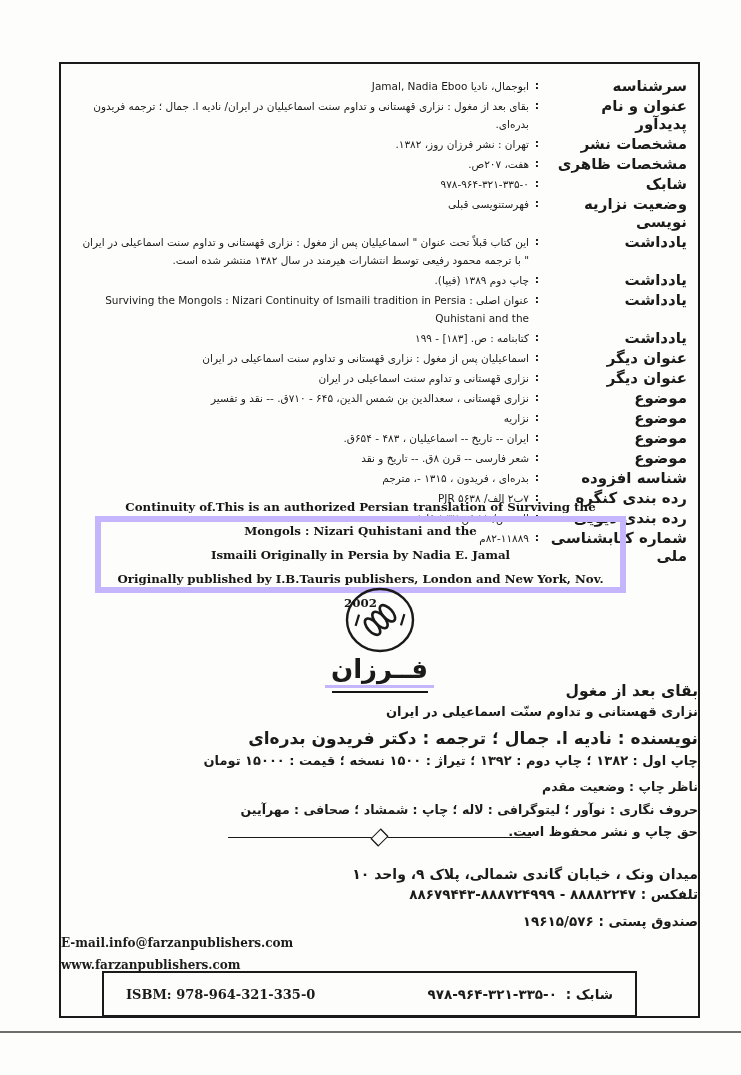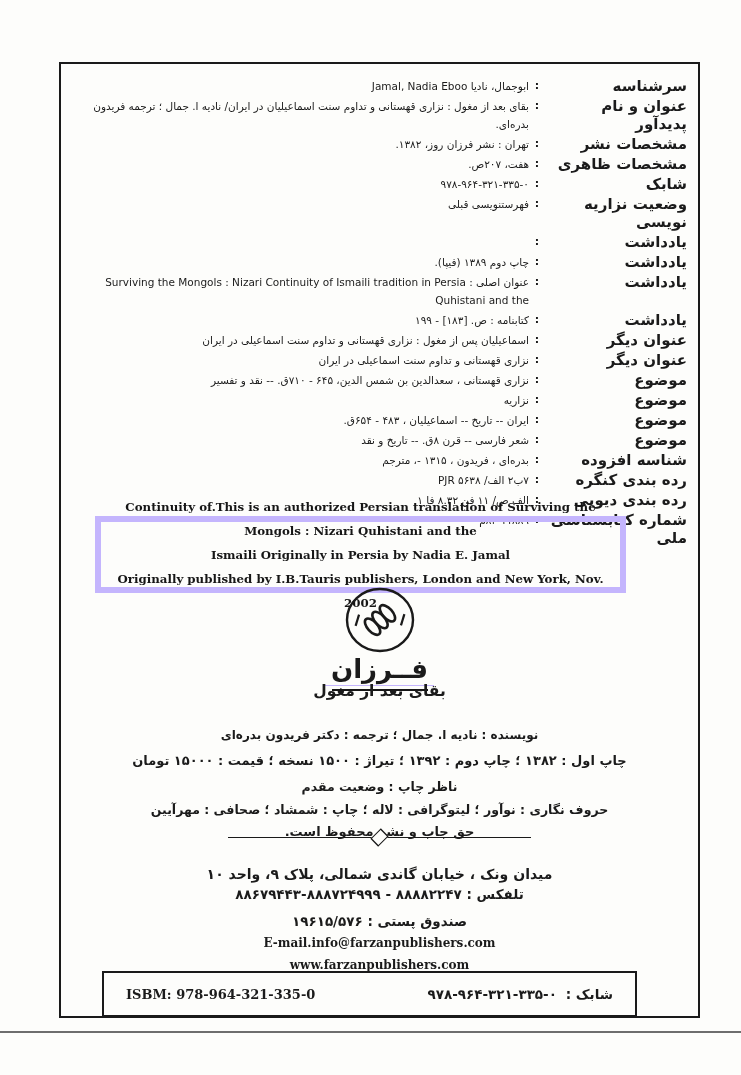--- a/index.html
+++ b/index.html
@@ -40,30 +40,30 @@
   .en-line {
     font-family:"DejaVu Serif","Liberation Serif",serif;
     font-weight:bold; font-size:11.8px; line-height:24px; color:#161616;
   }
   
   .logo-wrap { position:absolute; top:522px; left:0; width:100%; text-align:center; }
   .logo-circle { display:inline-block; }
   .wordmark-wrap { position:absolute; top:590px; left:0; width:100%; text-align:center; }
   .wordmark {
     display:inline-block; font-size:26px; font-weight:bold; line-height:30px;
-    border-bottom:1px solid #c4b5fd; padding:0 6px 1px 6px;
+    border-bottom:3px solid #c4b5fd; padding:0 6px 1px 6px;
   }
   .wordmark-underline2 {
     width:96px; height:2px; background:#151515; margin:3px auto 0 auto;
   }
   
-  .center-line { position:absolute; left:0; width:100%; text-align:center; direction:rtl; }
+  .center-line { position:absolute; left:0; width:100%; direction:rtl; }
   .book-title   { top:618px; font-size:15.5px; font-weight:bold; }
   .book-subtitle{ top:640px; font-size:13px;  font-weight:bold; letter-spacing:.5px; }
-  .author-line  { top:664px; font-size:12px; font-weight:600; }
+  .author-line  { top:664px; font-size:17px; font-weight:600; }
   .print-line   { top:689px; font-size:13px; font-weight:bold; }
   .supervisor-line { top:715px; font-size:12.5px; font-weight:600; }
   .credits-line { top:738px; font-size:12.5px; font-weight:600; }
   .copyright-line { top:760px; font-size:13px; font-weight:bold; }
   
   .divider {
     position:absolute; top:768px; left:0; width:100%;
     display:flex; align-items:center; justify-content:center;
   }
   .divider-seg { width:145px; height:0; border-top:1.6px solid #1a1a1a; }
@@ -132,20 +132,21 @@
       <div class="cip-value ltr">۹۷۸-۹۶۴-۳۲۱-۳۳۵-۰</div>
     </div>
     <div class="cip-row">
       <div class="cip-label">وضعیت نزاریه نویسی</div>
       <div class="cip-colon">:</div>
       <div class="cip-value">فهرستنویسی قبلی</div>
     </div>
     <div class="cip-row">
       <div class="cip-label">یادداشت</div>
       <div class="cip-colon">:</div>
+      <div class="cip-value">این کتاب قبلاً تحت عنوان " اسماعیلیان پس از مغول : نزاری قهستانی و تداوم سنت اسماعیلی در ایران " با ترجمه محمود رفیعی توسط انتشارات هیرمند در سال ۱۳۸۲ منتشر شده است.</div>
     </div>
     <div class="cip-row">
       <div class="cip-label">یادداشت</div>
       <div class="cip-colon">:</div>
       <div class="cip-value">چاپ دوم ۱۳۸۹ (فیپا).</div>
     </div>
     <div class="cip-row">
       <div class="cip-label">یادداشت</div>
       <div class="cip-colon">:</div>
       <div class="cip-value">عنوان اصلی : Surviving the Mongols : Nizari Continuity of Ismaili tradition in Persia
@@ -227,20 +228,21 @@
     </svg>
   </div>
   <div class="wordmark-wrap">
     <div>
       <span class="wordmark">فــرزان</span>
       <div class="wordmark-underline2"></div>
     </div>
   </div>
 
   <div class="center-line book-title">بقای بعد از مغول</div>
+  <div class="center-line book-subtitle">نزاری قهستانی و تداوم سنّت اسماعیلی در ایران</div>
   <div class="center-line author-line">نویسنده : نادیه ا. جمال ؛ ترجمه : دکتر فریدون بدره‌ای</div>
   <div class="center-line print-line">چاپ اول : ۱۳۸۲ ؛ چاپ دوم : ۱۳۹۲ ؛ تیراژ : ۱۵۰۰ نسخه ؛ قیمت : ۱۵۰۰۰ تومان</div>
   <div class="center-line supervisor-line">ناظر چاپ : وضعیت مقدم</div>
   <div class="center-line credits-line">حروف نگاری : نوآور ؛ لیتوگرافی : لاله ؛ چاپ : شمشاد ؛ صحافی : مهرآیین</div>
   <div class="center-line copyright-line">حق چاپ و نشر محفوظ است.</div>
 
   <div class="divider">
     <div class="divider-seg"></div>
     <div class="divider-diamond"></div>
     <div class="divider-seg"></div>

